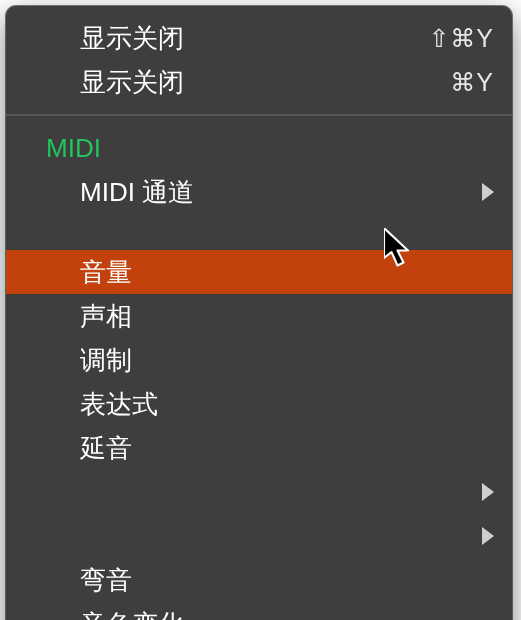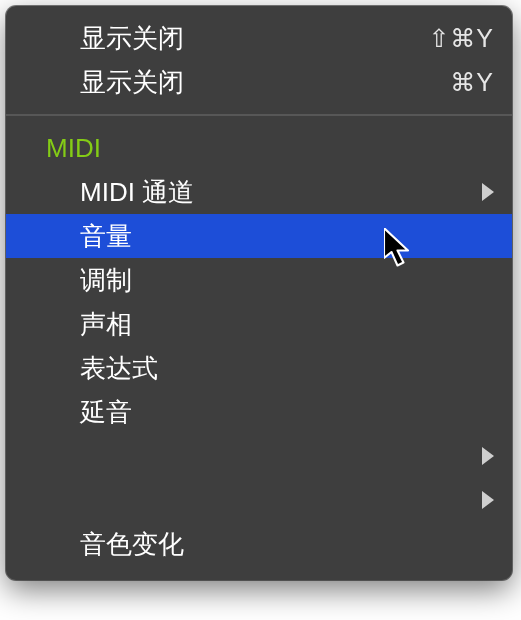--- a/index.html
+++ b/index.html
@@ -33,35 +33,36 @@
     align-items: center;
     height: 44px;
     padding: 0 18px 0 74px;
     color: #ffffff;
     font-size: 26px;
     line-height: 44px;
     position: relative;
     white-space: nowrap;
   }
   .menu-item.highlight {
-    background: #1d4ed8;
+    background: #c2410c;
+    margin-top: 36px;
   }
   .menu-item .label {
     flex: 1 1 auto;
   }
   .menu-item .shortcut {
     color: #e6e6e6;
     font-size: 25px;
     letter-spacing: 1px;
     text-align: right;
   }
   .section-header {
     height: 44px;
     padding: 0 18px 0 40px;
-    color: #84cc16;
+    color: #22c55e;
     font-size: 26px;
     line-height: 44px;
   }
   .separator {
     height: 2px;
     background: #575757;
     margin: 10px 0 10px 0;
   }
   .submenu-arrow {
     position: absolute;
@@ -101,38 +102,41 @@
   </div>
 
   <div class="menu-item">
     <span class="label">MIDI 通道</span>
     <span class="submenu-arrow"></span>
   </div>
   <div class="menu-item highlight">
     <span class="label">音量</span>
   </div>
   <div class="menu-item">
-    <span class="label">调制</span>
+    <span class="label">声相</span>
   </div>
   <div class="menu-item">
-    <span class="label">声相</span>
+    <span class="label">调制</span>
   </div>
   <div class="menu-item">
     <span class="label">表达式</span>
   </div>
   <div class="menu-item">
     <span class="label">延音</span>
   </div>
   <div class="menu-item">
     <span class="submenu-arrow"></span>
   </div>
   <div class="menu-item">
     <span class="submenu-arrow"></span>
   </div>
   <div class="menu-item">
+    <span class="label">弯音</span>
+  </div>
+  <div class="menu-item">
     <span class="label">音色变化</span>
   </div>
 
 </div>
 
 <svg class="cursor" width="30" height="42" viewBox="0 0 20 28" style="left:384px; top:228px;">
   <polygon points="0,0 0,20 5,16 9,25 13,23 9,15 16,15" fill="#000000" stroke="#ffffff" stroke-width="1.4" stroke-linejoin="round"></polygon>
 </svg>
 
 </div>

